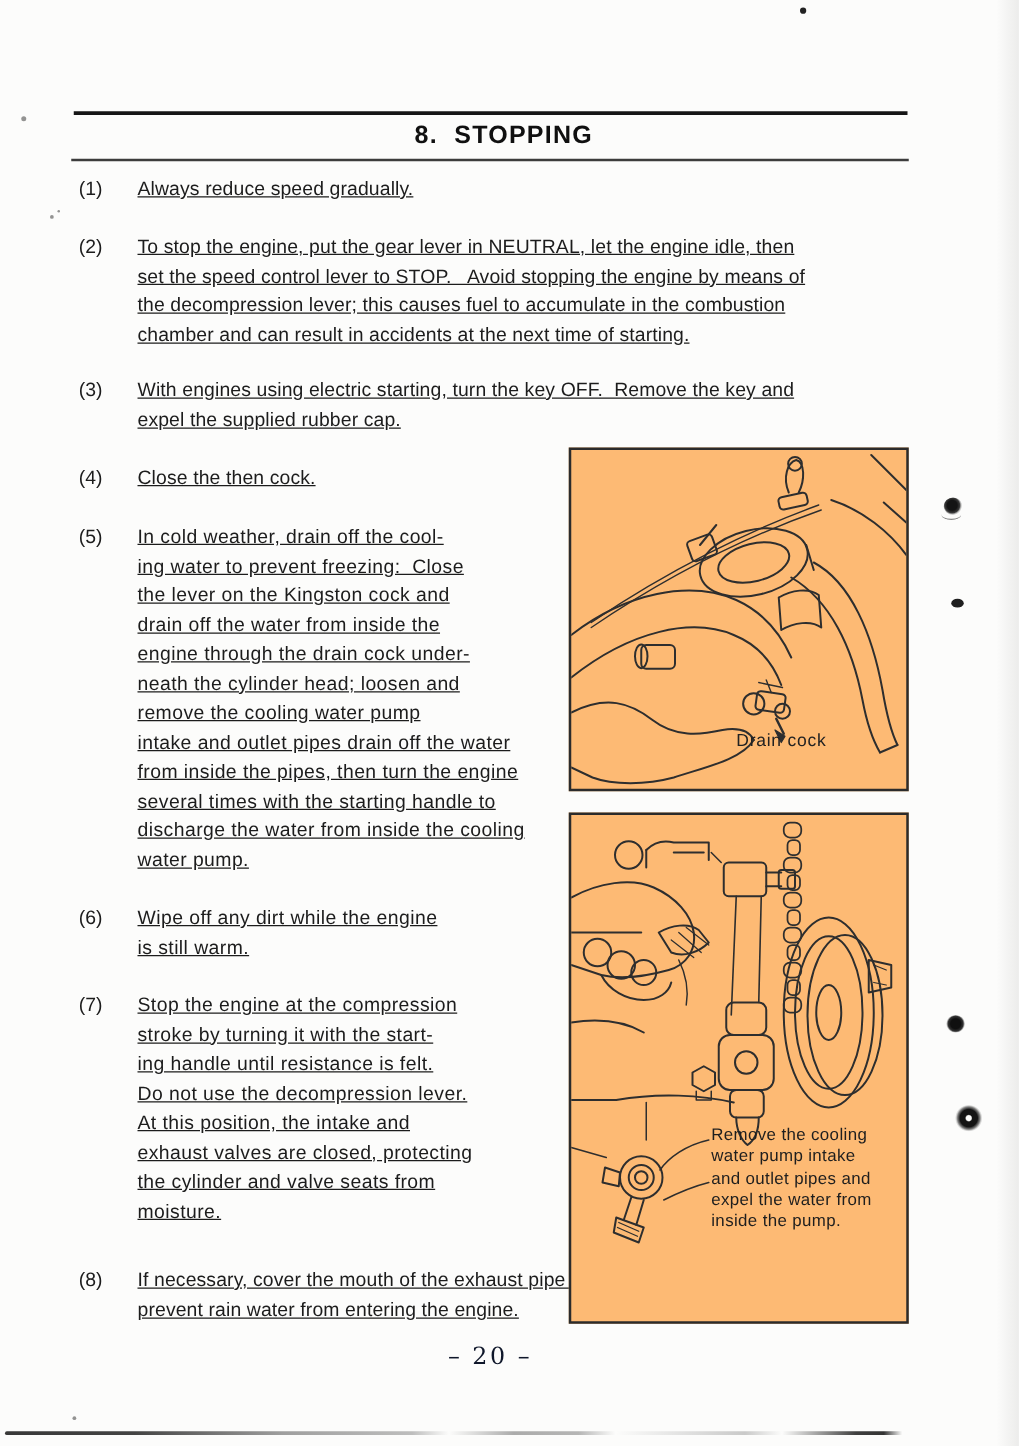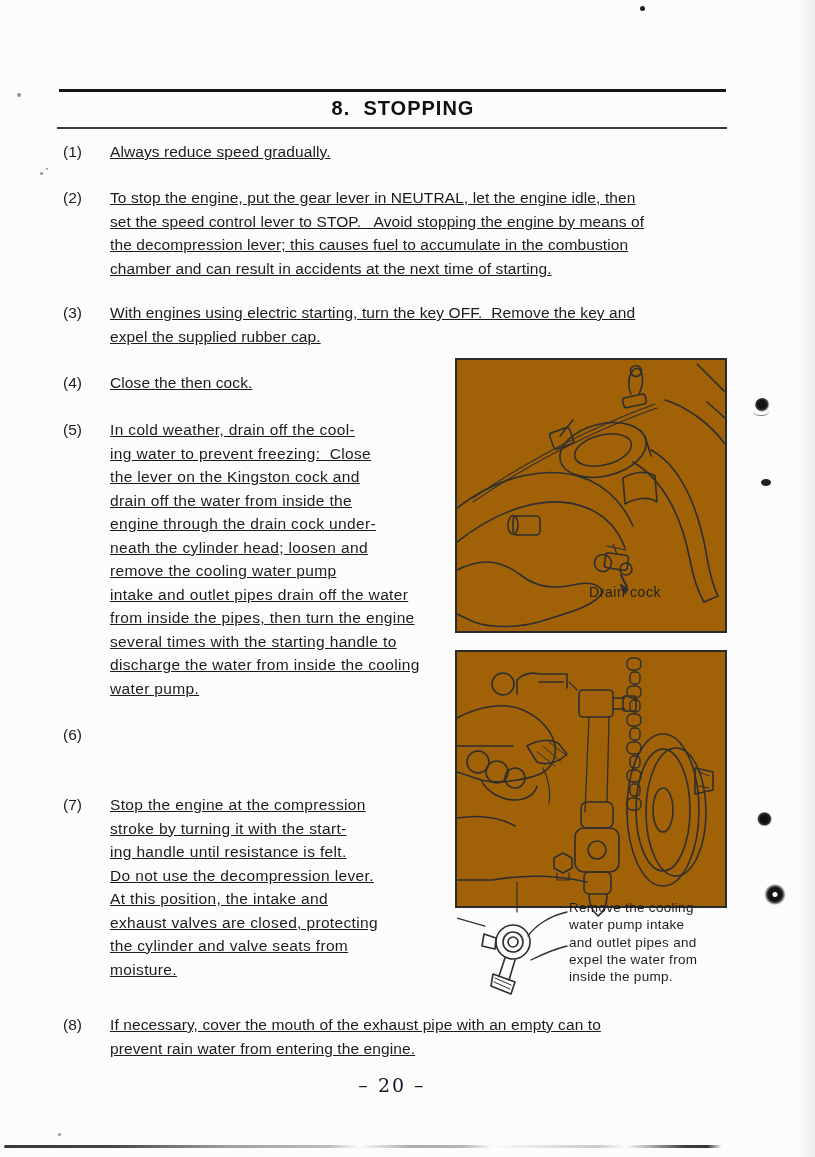--- a/index.html
+++ b/index.html
@@ -23,23 +23,23 @@
   .item.narrow .txt { letter-spacing:0.35px; }
   #item1 { left:63px; top:140px; }
   #item2 { left:63px; top:186px; }
   #item3 { left:63px; top:301px; }
   #item4 { left:63px; top:371px; }
   #item5 { left:63px; top:418px; }
   #item6 { left:63px; top:723px; }
   #item7 { left:63px; top:793px; }
   #item8 { left:63px; top:1013px; }
   
-  .figure { position:absolute; border:2px solid #2b2b2b; background:#a16207; }
+  .figure { position:absolute; border:2px solid #2b2b2b; background:#fdba74; }
   #fig1 { left:455px; top:358px; width:272px; height:275px; }
-  #fig2 { left:455px; top:650px; width:272px; height:258px; }
+  #fig2 { left:455px; top:650px; width:272px; height:409px; }
   .figure svg { position:absolute; left:0; top:0; }
   .fig-label {
     position:absolute; left:132px; top:224px;
     font-size:14px; letter-spacing:0.6px; color:#222; white-space:pre;
   }
   .fig-caption {
     position:absolute; left:112px; top:247px; width:155px;
     font-size:13.5px; line-height:17.3px; letter-spacing:0.3px;
     white-space:pre-line; color:#1e1e1e;
   }
@@ -122,20 +122,22 @@
 remove the cooling water pump
 intake and outlet pipes drain off the water
 from inside the pipes, then turn the engine
 several times with the starting handle to
 discharge the water from inside the cooling
 water pump.</div>
   </div>
 
   <div class="item narrow" id="item6">
     <span class="num">(6)</span>
+    <div class="txt">Wipe off any dirt while the engine
+is still warm.</div>
   </div>
 
   <div class="item narrow" id="item7">
     <span class="num">(7)</span>
     <div class="txt">Stop the engine at the compression
 stroke by turning it with the start-
 ing handle until resistance is felt.
 Do not use the decompression lever.
 At this position, the intake and
 exhaust valves are closed, protecting

